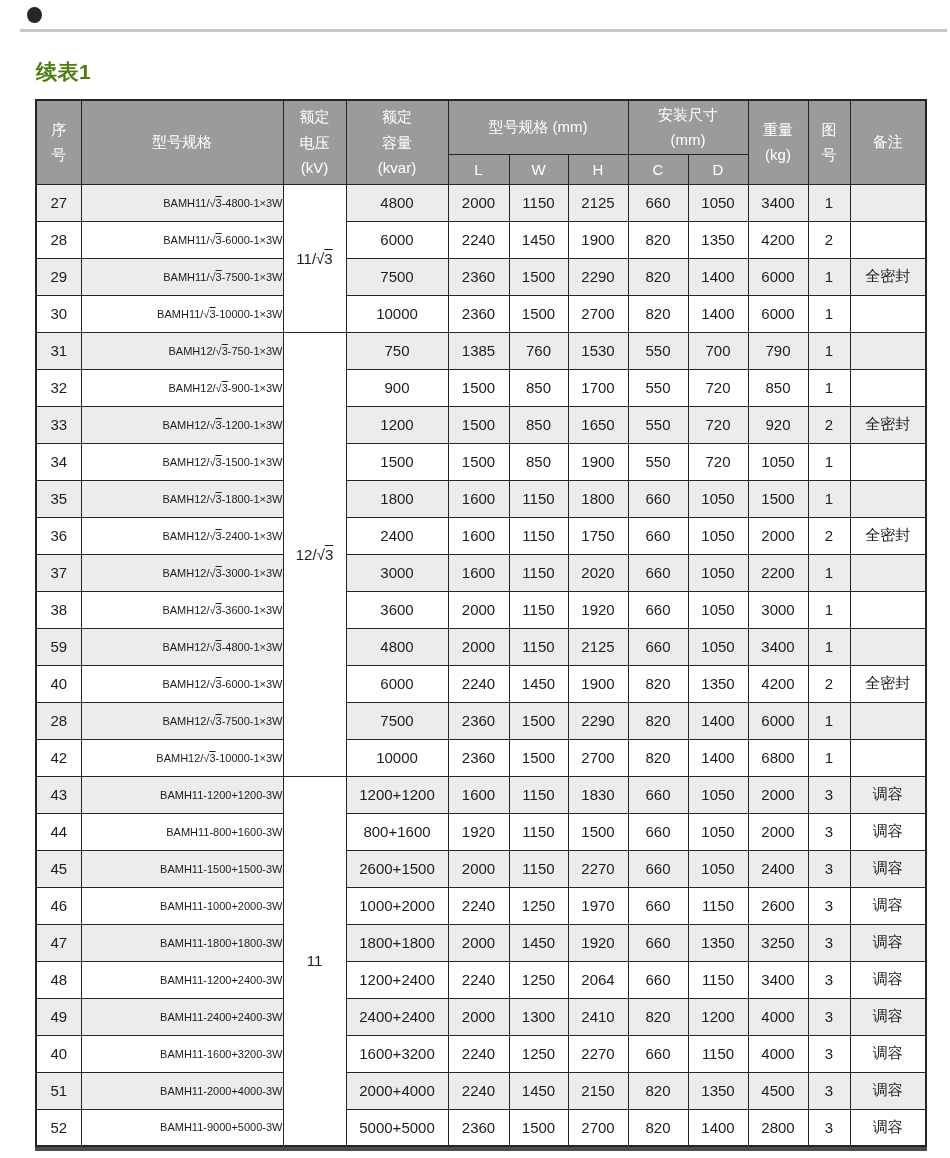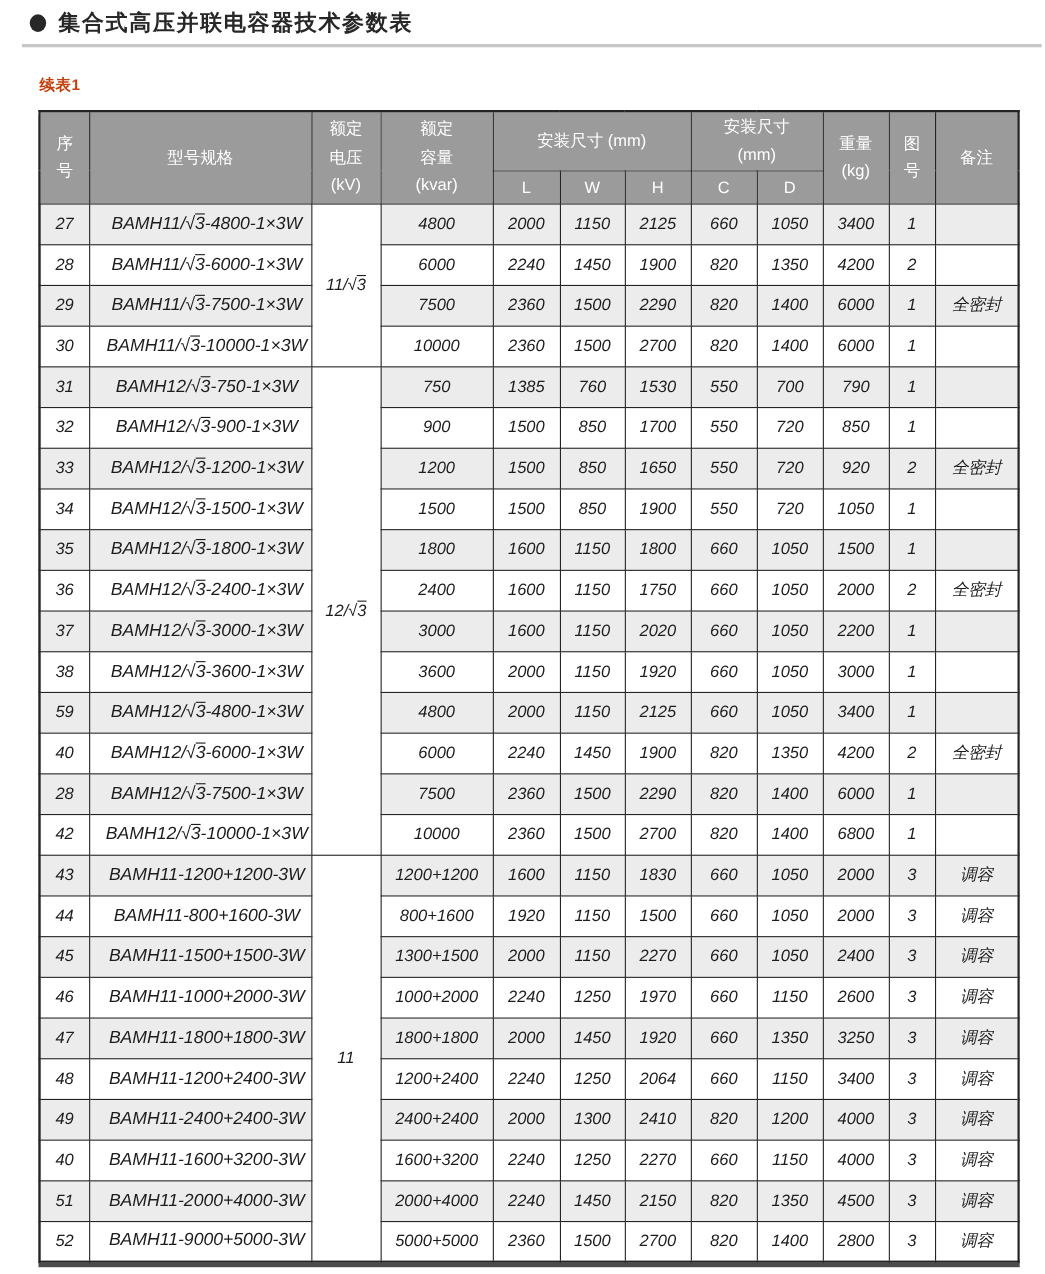--- a/index.html
+++ b/index.html
@@ -31,21 +31,21 @@
   .page-title{
     font-size:20px;font-weight:bold;color:#272727;
     letter-spacing:1.5px;margin:0;
   }
   .title-rule{
     height:3px;background:var(--rule);
     margin:6px 3px 0 20px;border:0;
   }
   .subtitle{
     margin:26px 0 13px 36px;
-    font-size:14px;font-weight:bold;color:#c2410c;
+    font-size:21px;font-weight:bold;color:#4d7c0f;
     letter-spacing:0.5px;
   }
   table.params{
     margin-left:35px;
     width:890px;
     border-collapse:collapse;
     table-layout:fixed;
     border:2px solid var(--border);
     box-shadow:0 4px 0 var(--shadow);
   }
@@ -57,26 +57,26 @@
     overflow:hidden;
   }
   .params thead th{
     background:var(--header-bg);
     color:var(--header-text);
     font-weight:normal;
   }
   .params thead tr.h1 th{height:54px;}
   .params thead tr.h2 th{height:30px;}
   .params thead .stack div{line-height:1.7;}
-  .params tbody tr{height:37px;font-style:italic;}
+  .params tbody tr{height:37px;}
   .params tbody tr.odd td{background:var(--row-odd);}
   .params tbody tr.even td{background:var(--row-even);}
   .params td.model{
-    text-align:center;padding-left:12px;
-    font-size:16px;letter-spacing:0;
+    text-align:right;padding-left:12px;
+    font-size:11px;letter-spacing:0;
     white-space:nowrap;
   }
   .params td.voltage{background:#ffffff !important;}
   .rad{text-decoration:overline;}
   
   col.c-serial{width:45px;}
   col.c-model{width:202px;}
   col.c-voltage{width:63px;}
   col.c-capacity{width:102px;}
   col.c-l{width:61px;}
@@ -86,21 +86,20 @@
   col.c-d{width:60px;}
   col.c-weight{width:60px;}
   col.c-fig{width:42px;}
   col.c-remark{width:76px;}
 </style>
 </head>
 <body>
 
 <div class="title-row">
   <span class="bullet"></span>
-  <h1 class="page-title">集合式高压并联电容器技术参数表</h1>
 </div>
 <div class="title-rule"></div>
 
 <div class="subtitle">续表1</div>
 
 <table class="params">
   <colgroup>
     <col class="c-serial">
       <col class="c-model">
       <col class="c-voltage">
@@ -133,21 +132,21 @@
         </div>
       </th>
       <th rowspan="2">
         <div class="stack">
           <div>额定</div>
           <div>容量</div>
           <div>(kvar)</div>
         </div>
       </th>
       <th colspan="3">
-        <div>安装尺寸 (mm)</div>
+        <div>型号规格 (mm)</div>
       </th>
       <th colspan="2">
         <div class="stack">
           <div>安装尺寸</div>
           <div>(mm)</div>
         </div>
       </th>
       <th rowspan="2">
         <div class="stack">
           <div>重量</div>
@@ -406,21 +405,21 @@
         <td>1500</td>
         <td>660</td>
         <td>1050</td>
         <td>2000</td>
         <td>3</td>
         <td>调容</td>
       </tr>
       <tr class="odd">
         <td>45</td>
         <td class="model">BAMH11-1500+1500-3W</td>
-        <td>1300+1500</td>
+        <td>2600+1500</td>
         <td>2000</td>
         <td>1150</td>
         <td>2270</td>
         <td>660</td>
         <td>1050</td>
         <td>2400</td>
         <td>3</td>
         <td>调容</td>
       </tr>
       <tr class="even">

